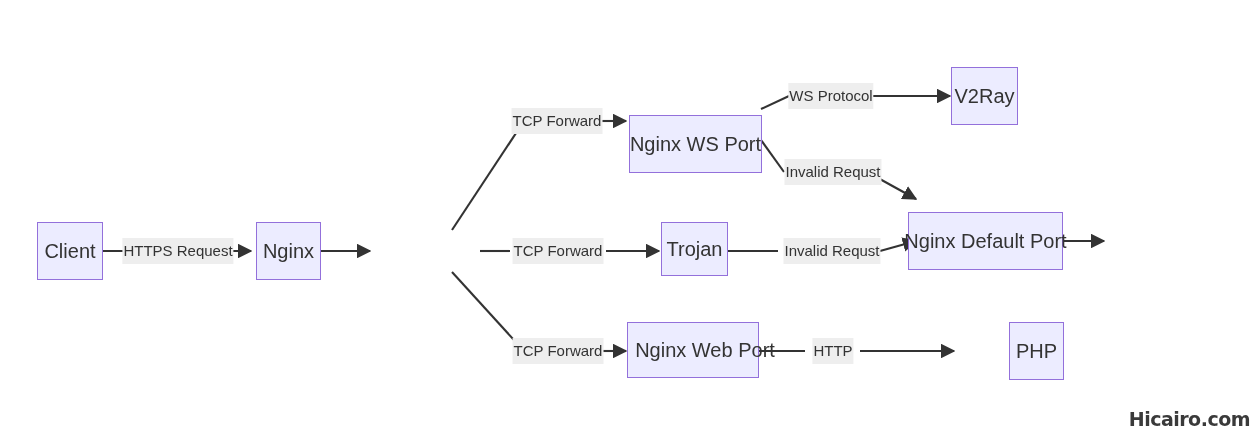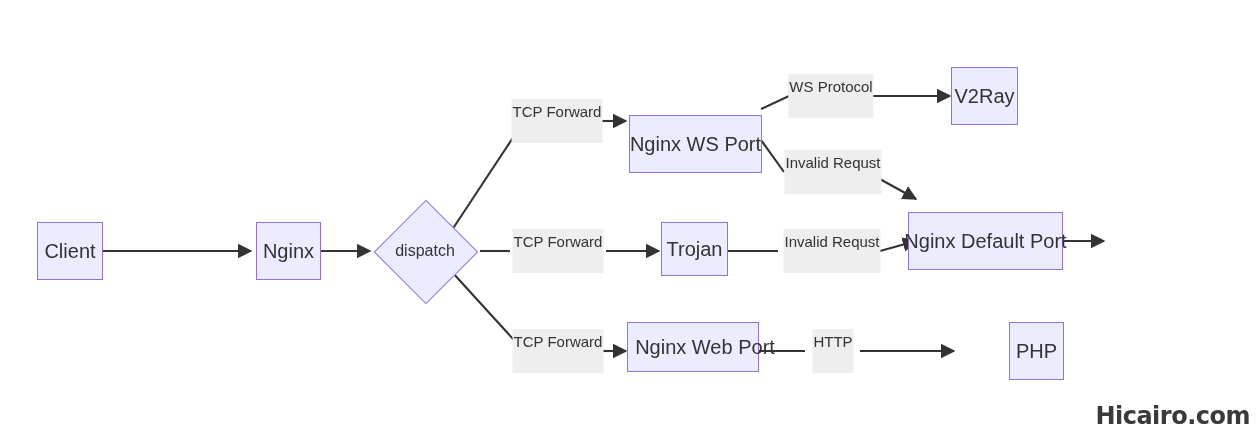--- a/index.html
+++ b/index.html
@@ -71,33 +71,33 @@
     white-space: nowrap;
   }
 
   
   .edge-label {
     position: absolute;
     background: #eeeeee;
     color: #333333;
     font-size: 15px;
     line-height: 1;
-    padding: 5px 1px 24px 1px;
+    padding: 5px 1px 6px 1px;
     white-space: nowrap;
     z-index: 4;
     transform: translate(-50%, -50%);
     text-align: center;
   }
 
   
   .watermark {
     position: absolute;
     right: 8px;
     bottom: 8px;
-    font-size: 24px;
+    font-size: 19px;
     font-weight: bold;
     font-family: "DejaVu Sans", sans-serif;
     letter-spacing: -0.5px;
     color: #3a3a3a;
     text-shadow:
       -1.5px -1.5px 0 #ffffff,
        1.5px -1.5px 0 #ffffff,
       -1.5px  1.5px 0 #ffffff,
        1.5px  1.5px 0 #ffffff,
        0 -1.5px 0 #ffffff,
@@ -150,50 +150,49 @@
   </svg>
 
   <div class="node" style="left:37px; top:222px; width:66px; height:58px;">
     <span>Client</span>
   </div>
 
   <div class="node rounded" style="left:256px; top:222px; width:65px; height:58px;">
     <span>Nginx</span>
   </div>
 
-  <div class="diamond-wrap" style="left:370px; top:195px; width:110px; height:112px;">
-    <div class="diamond-shape"></div>
-    <span class="diamond-label">dispatch</span>
-  </div>
 
   <div class="node" style="left:629px; top:91px; width:133px; height:58px;margin-top:24px;">
     <span>Nginx WS Port</span>
   </div>
 
   <div class="node" style="left:951px; top:67px; width:67px; height:58px;">
     <span>V2Ray</span>
   </div>
 
   <div class="node" style="left:661px; top:222px; width:67px; height:54px;">
     <span>Trojan</span>
   </div>
 
   <div class="node" style="left:908px; top:212px; width:155px; height:58px;text-align:right;">
     <span>Nginx Default Port</span>
   </div>
 
 
-  <div class="node" style="left:627px; top:322px; width:132px; height:50px;padding-left:24px;">
+  <div class="node" style="left:627px; top:322px; width:132px; height:56px;padding-left:24px;">
     <span>Nginx Web Port</span>
   </div>
 
   <div class="node" style="left:1009px; top:322px; width:55px; height:58px;">
     <span>PHP</span>
   </div>
 
+  <div class="edge-label" style="left:178px; top:251px;">
+    <span>HTTPS Request</span>
+  </div>
 
   <div class="edge-label" style="left:557px; top:121px;">
     <span>TCP Forward</span>
   </div>
 
   <div class="edge-label" style="left:558px; top:251px;">
     <span>TCP Forward</span>
   </div>
 
   <div class="edge-label" style="left:558px; top:351px;">

